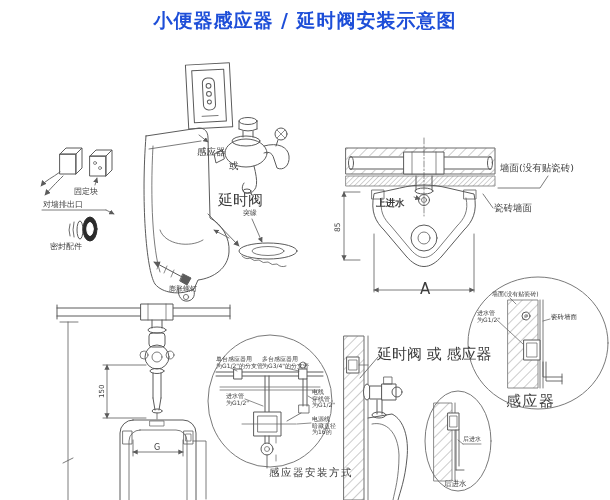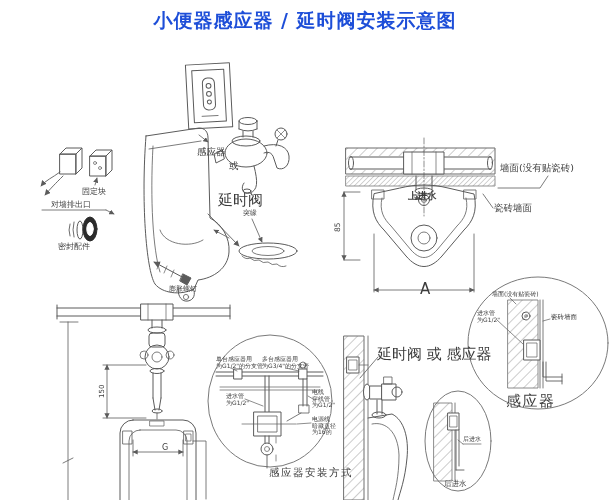--- a/index.html
+++ b/index.html
@@ -9,21 +9,21 @@
   }
   #art{position:absolute;left:0;top:0;width:610px;height:500px;}
   .lbl{position:absolute;color:#3c3c3c;line-height:1.15;white-space:nowrap;}
   .pre{white-space:pre-line;}
   .title{
     left:0;top:10px;width:610px;text-align:center;
     font-size:19px;font-weight:bold;color:#1d4ed8;letter-spacing:1px;
   }
   .rot{transform:rotate(-90deg);transform-origin:left top;}
   .b{font-weight:bold;}
-  .s9{font-size:9.5px;} .s9n{font-size:15px;} .s8{font-size:8px;margin-left:8px;}
+  .s9{font-size:9.5px;} .s9n{font-size:15px;} .s8{font-size:8px;}
   .s7{font-size:7px;} .s75{font-size:7.5px;} .s6{font-size:6px;line-height:1.12;}
   .s65{font-size:6.5px;line-height:1.12;}
   .s10{font-size:10.5px;letter-spacing:1.5px;}
 </style>
 </head>
 <body>
 
 <div id="stage">
 
   <svg id="art" viewBox="0 0 610 500" fill="none" stroke="#5b5b5b" stroke-width="1" stroke-linecap="round" stroke-linejoin="round">
@@ -296,21 +296,21 @@
   <div class="lbl s9" style="left:229px;top:161px;">或</div>
   <div class="lbl s9n" style="left:218px;top:192px;">延时阀</div>
   <div class="lbl s7" style="left:243px;top:209px;text-align:center;">突缘</div>
   <div class="lbl s8" style="left:74px;top:187px;">固定块</div>
   <div class="lbl s8" style="left:43px;top:200px;">对墙排出口</div>
   <div class="lbl s8" style="left:50px;top:242px;">密封配件</div>
   <div class="lbl s7" style="left:161px;top:285px;margin-left:8px;">膨胀螺钉</div>
 
   <div class="lbl s9" style="left:500px;top:163px;">墙面(没有贴瓷砖)</div>
   <div class="lbl s9" style="left:494px;top:203px;">瓷砖墙面</div>
-  <div class="lbl s9 b" style="left:376px;top:191px;margin-left:32px;">上进水</div>
+  <div class="lbl s9 b" style="left:376px;top:198px;">上进水</div>
   <div class="lbl s9n" style="left:420px;top:281px;">A</div>
   <div class="lbl s75 rot" style="left:334px;top:232px;">85</div>
 
   <div class="lbl s7 rot" style="left:98px;top:398px;">150</div>
   <div class="lbl s8" style="left:154px;top:443px;">G</div>
 
   <div class="lbl s6 pre" style="left:216px;top:356px;">单台感应器用
 为G1/2"的分支管</div>
   <div class="lbl s6 pre" style="left:262px;top:356px;">多台感应器用
 为G3/4"的分支管</div>

